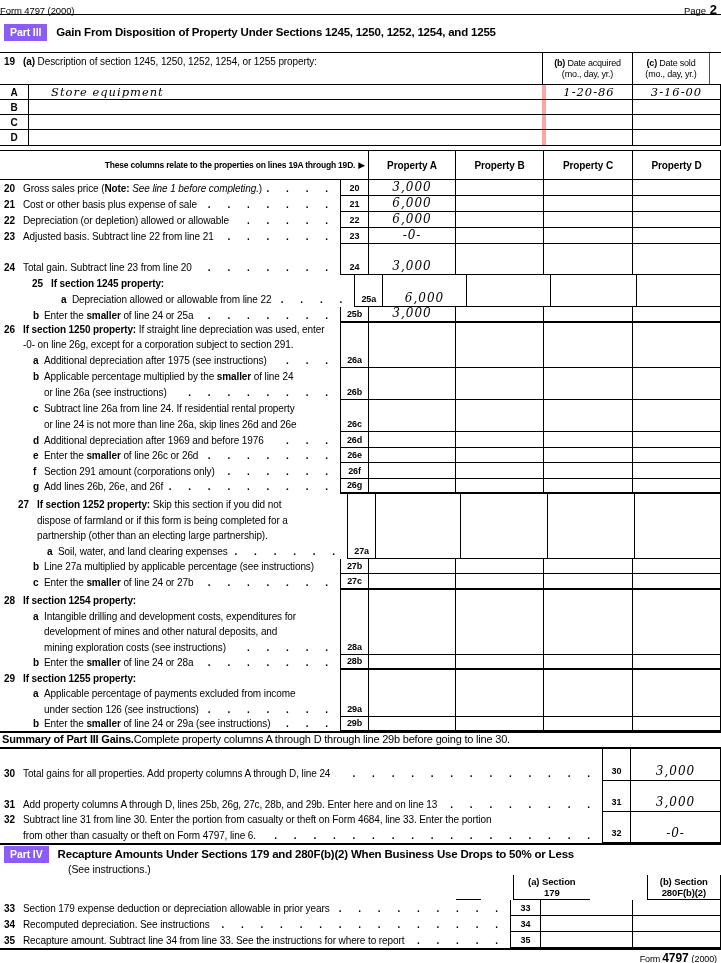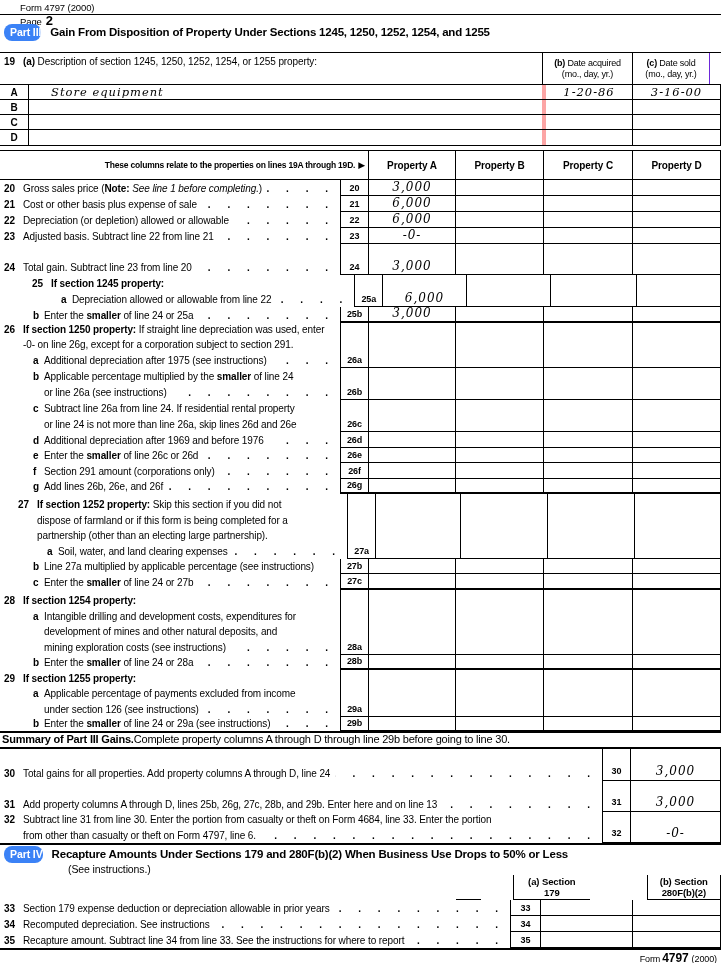--- a/index.html
+++ b/index.html
@@ -14,29 +14,29 @@
   .i { font-style:italic; }
   .abs { position:absolute; }
 
   
   .hw {
     font-family:"DejaVu Serif", serif; font-style:italic;
     font-size:12px; letter-spacing:1px; white-space:nowrap;
   }
 
   
-  .tophead { position:absolute; top:2px; left:20px; right:4px; height:12px;
-             display:flex; justify-content:space-between; align-items:baseline; font-size:9.5px;flex-direction:column; }
+  .tophead { position:absolute; top:2px; left:0; right:4px; height:12px;
+             display:flex; justify-content:space-between; align-items:baseline; font-size:9.5px; }
   .pageno { font-size:13px; font-weight:bold; margin-left:4px; }
   .toprule { position:absolute; top:14px; left:0; width:721px; height:1px; background:#000; }
 
   
   .partbar { position:absolute; left:4px; display:flex; align-items:flex-start; }
-  .partbox { background:#3b82f6; color:#fff; font-weight:bold; font-size:10.5px;
-             padding:2px 0 3px 6px; white-space:nowrap;border-radius:8px; }
+  .partbox { background:#8b5cf6; color:#fff; font-weight:bold; font-size:10.5px;
+             padding:2px 6px 3px 6px; white-space:nowrap; }
   .parttitle { font-weight:bold; font-size:11.5px; margin-left:9px; margin-top:2px; letter-spacing:-0.2px; }
 
   
   .t19 { position:absolute; top:52px; left:0; width:721px; }
   .t19 .hrow { display:flex; height:33px; border-top:1px solid #000; border-bottom:1px solid #000; }
   .t19 .hdesc { width:542px; padding:3px 0 0 4px; display:flex; }
   .t19 .hnum { font-weight:bold; width:19px; flex:none; }
   .t19 .hb, .t19 .hc { border-left:1px solid #000; display:flex; flex-direction:column;
                        justify-content:center; align-items:center; text-align:center;
                        font-size:9px; line-height:11px; letter-spacing:-0.2px; }

